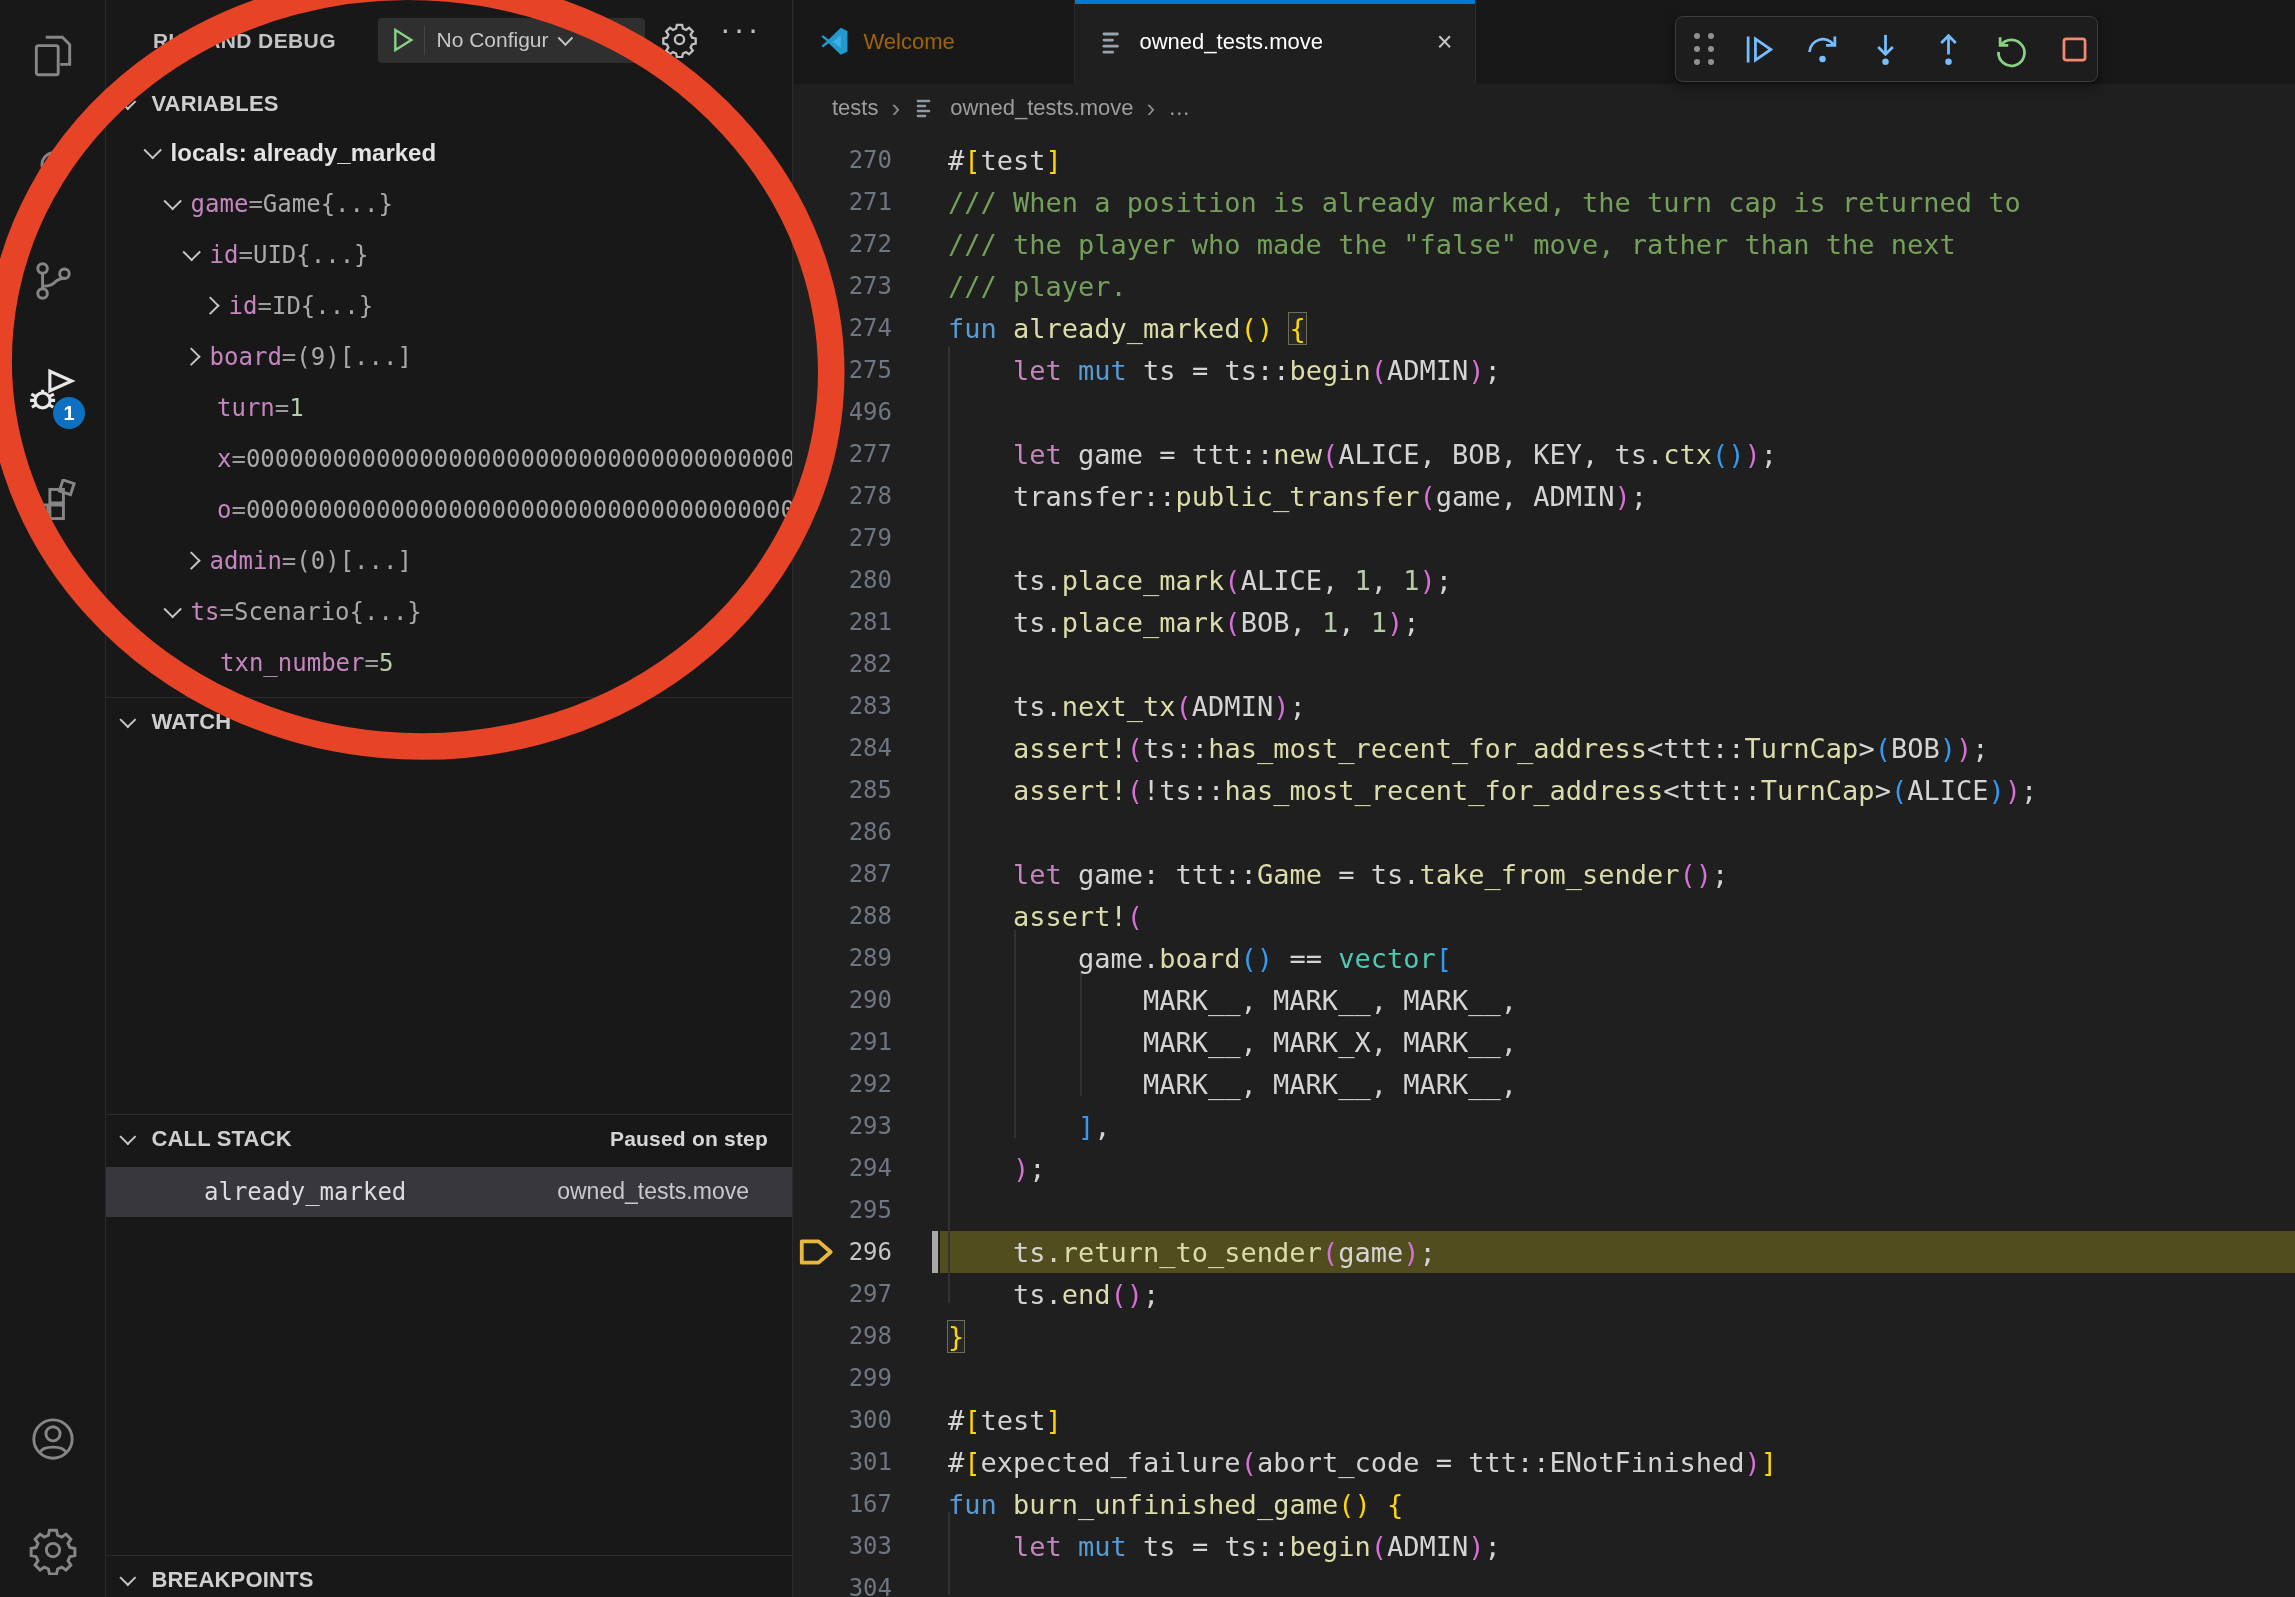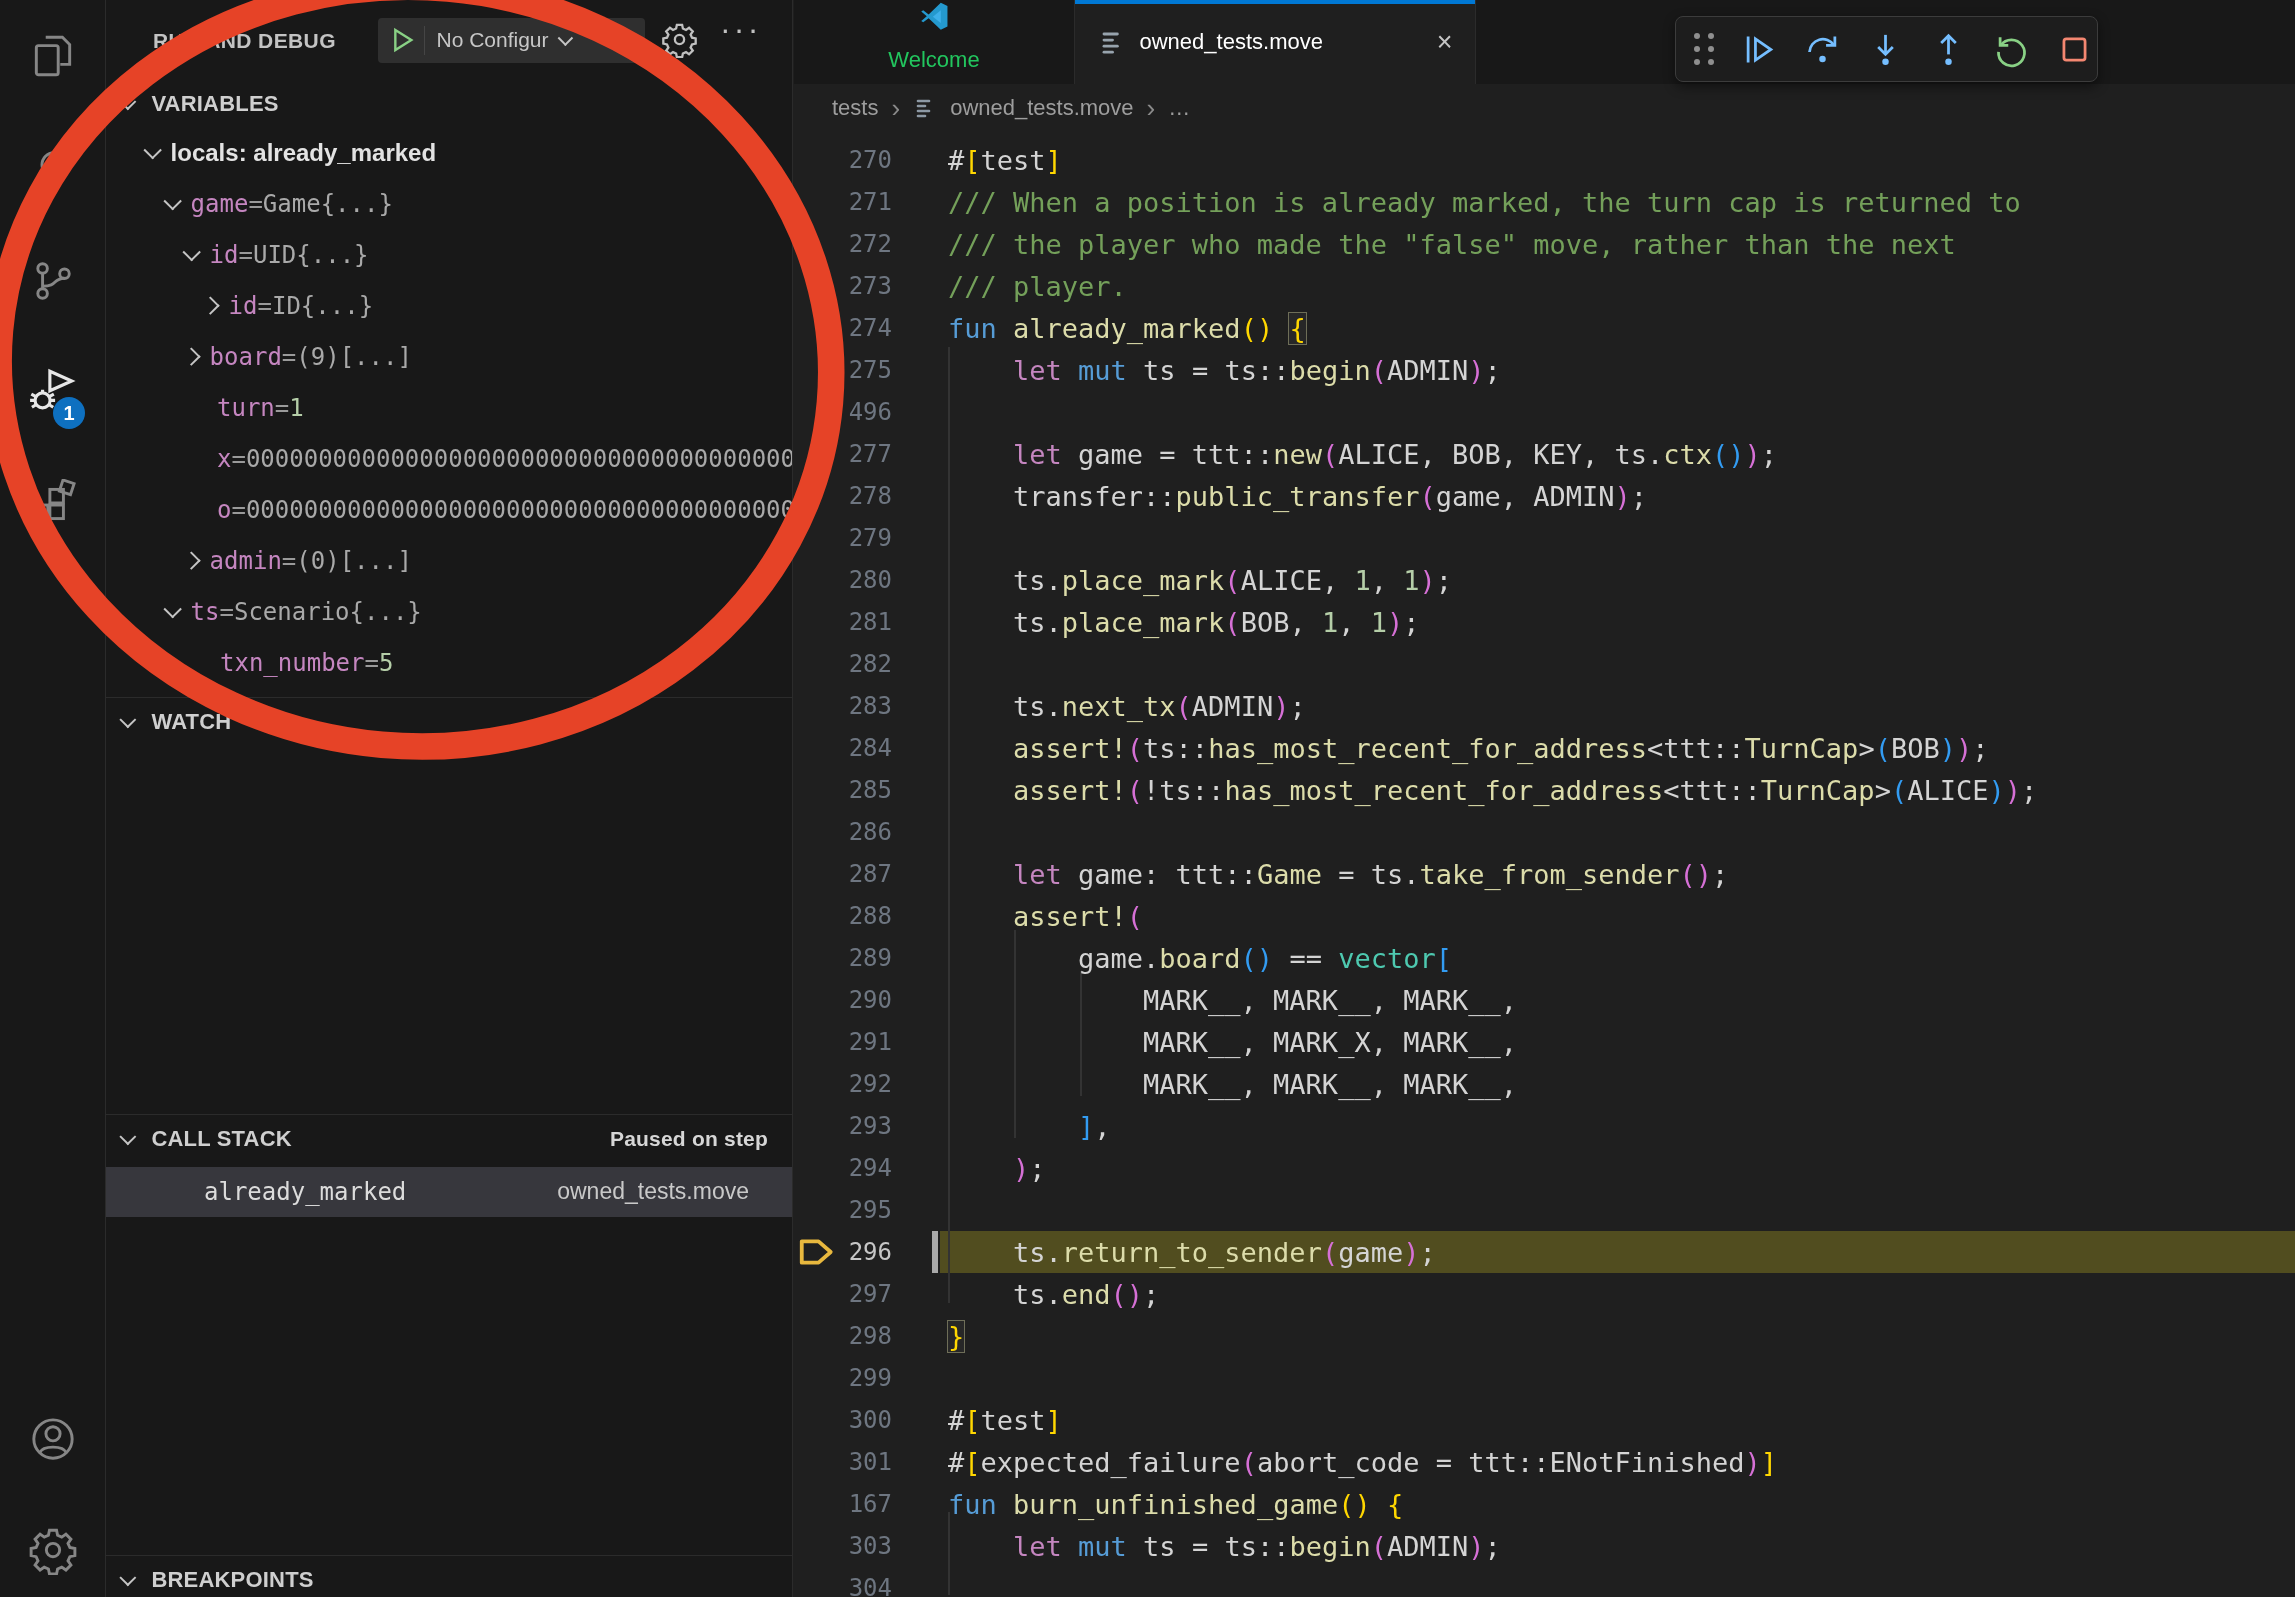--- a/index.html
+++ b/index.html
@@ -47,21 +47,21 @@
   .vval.num{color:#b5cea8;}
   #cs-status{margin-left:auto;margin-right:24px;font-size:21px;font-weight:bold;color:#d6d6d6;}
   #cs-row{margin-top:4.8px;height:50px;background:#37373d;display:flex;align-items:center;justify-content:space-between;
           padding:0 43px 0 98px;}
   #cs-fn{font-family:"DejaVu Sans Mono",monospace;font-size:24px;color:#dcdcdc;}
   #cs-file{font-size:23px;color:#c9c9c9;}
   
   #editor{position:absolute;left:794px;top:0;right:0;height:100%;background:#1f1f1f;}
   #tabs{height:84px;background:#181818;display:flex;}
   .tab{display:flex;align-items:center;padding:0 22.5px;font-size:22px;gap:13px;box-sizing:border-box;}
-  .tab.inactive{width:281px;color:#22c55e;background:#181818;border-right:0.8px solid #2b2b2b;flex-direction:column;}
+  .tab.inactive{width:281px;color:#a16207;background:#181818;border-right:0.8px solid #2b2b2b;}
   .tab.active{width:401px;color:#fff;background:#1f1f1f;box-shadow:inset 0 4px 0 #0078d4;border-right:0.8px solid #2b2b2b;}
   .tab .close{margin-left:auto;font-size:27px;color:#c5c5c5;}
   .vscode-logo{width:34px;height:34px;}
   .mv-icon{width:29px;height:29px;}
   #crumbs{height:48px;display:flex;align-items:center;gap:13px;font-size:22px;color:#9d9d9d;padding-left:38px;background:#1f1f1f;}
   .crumb-sep{color:#8a8a8a;font-size:26px;}
   
   #code{position:absolute;top:133px;left:0;right:0;bottom:0;padding-top:6.4px;overflow:hidden;}
   .cl{position:relative;height:42px;display:flex;align-items:center;}
   .cl>*{position:relative;z-index:1;}

